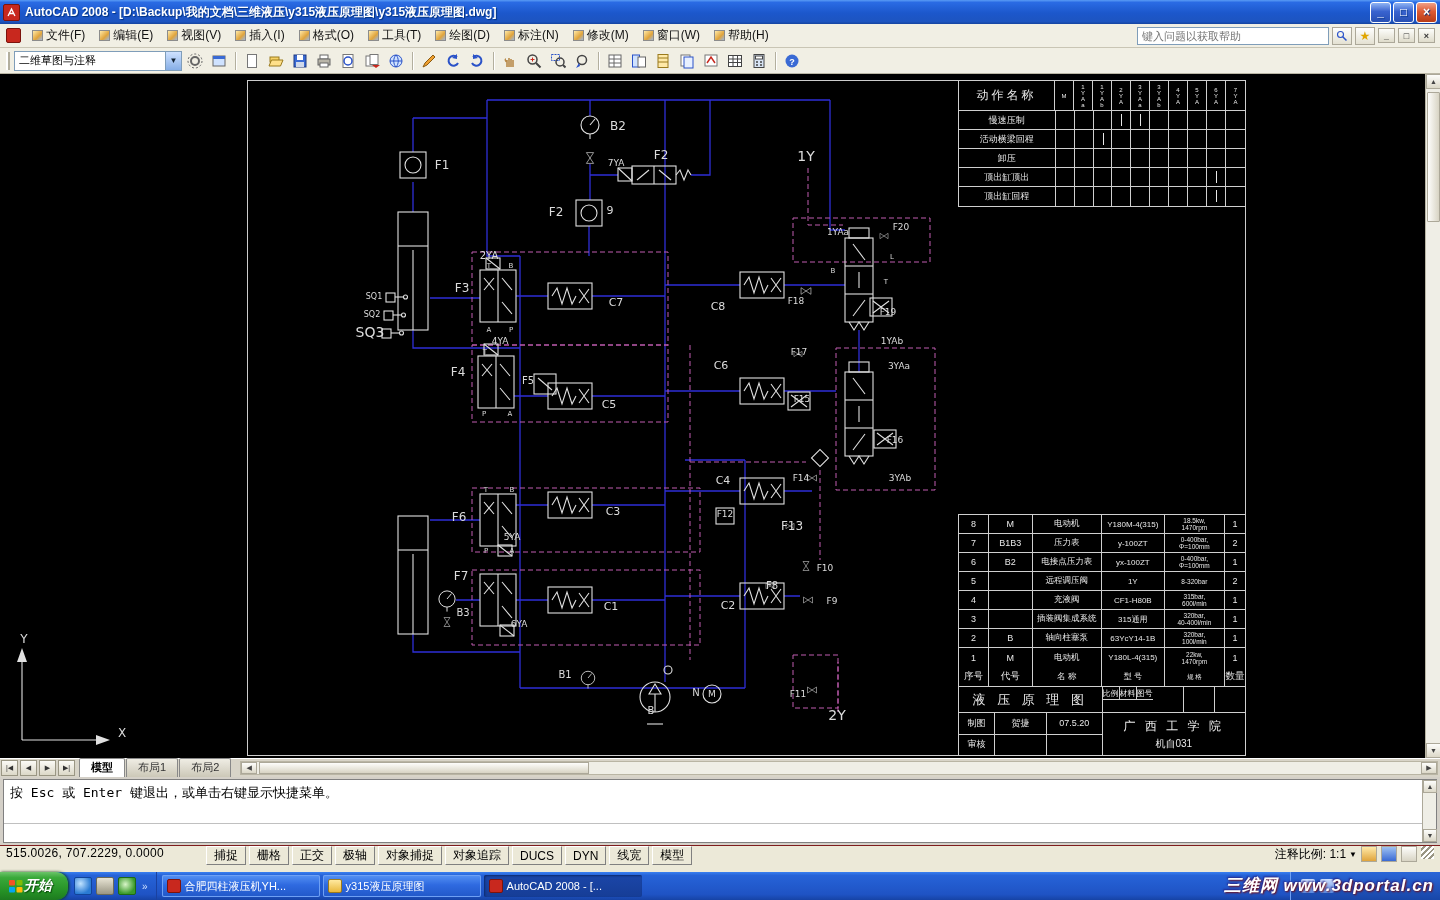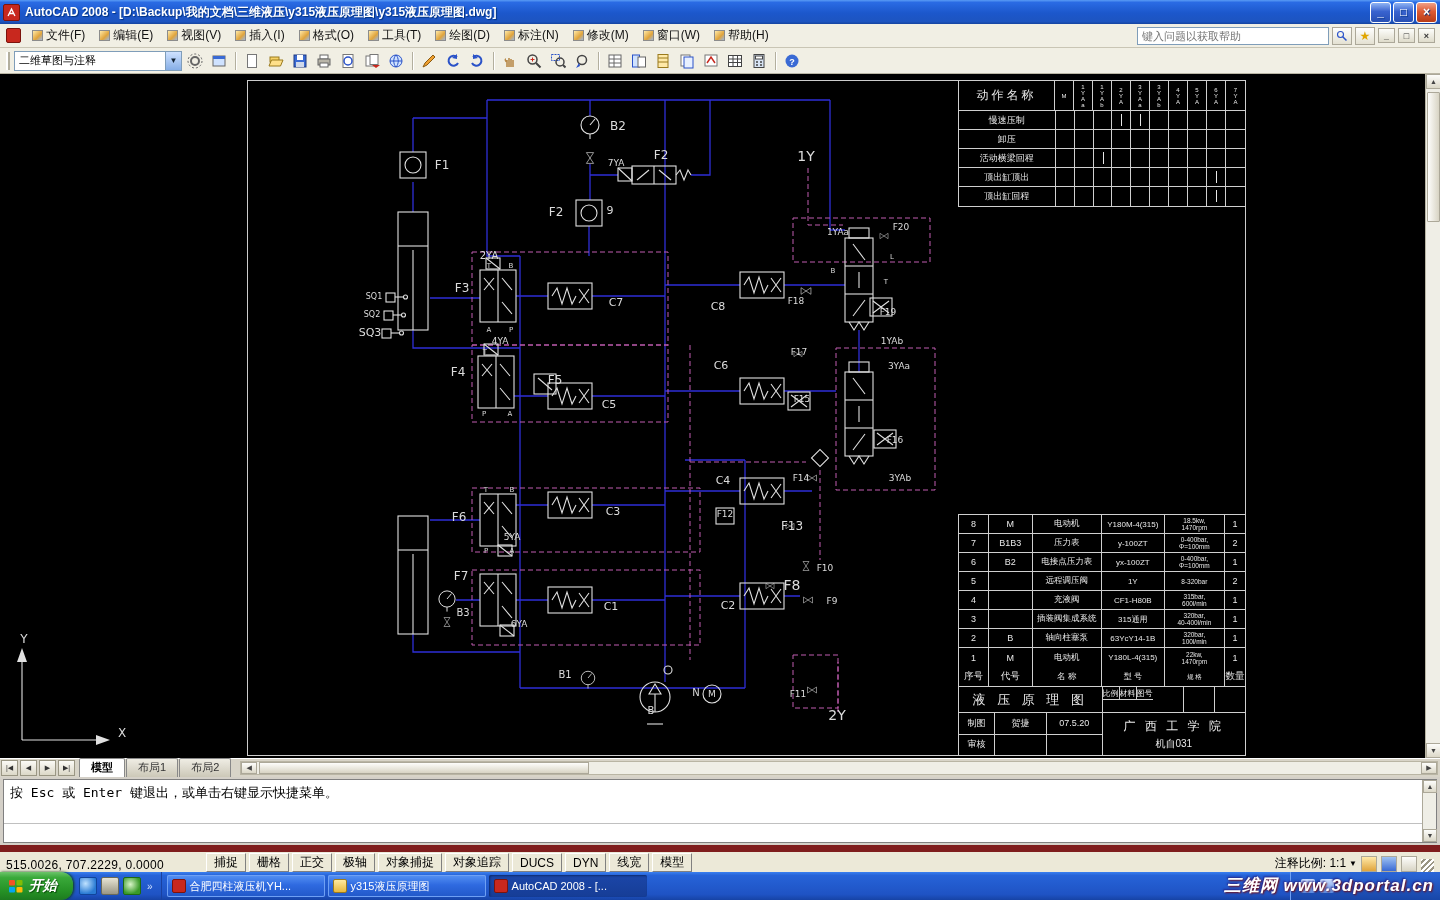--- a/index.html
+++ b/index.html
@@ -128,35 +128,35 @@
   .cmdwrap{position:absolute;left:0;top:777px;width:1440px;height:68px;background:#d4d0c8;padding:2px 3px}
   .cmdbox{position:relative;width:100%;height:100%;background:#fff;border:1px solid #808080}
   .cmdtext{position:absolute;left:6px;top:4px;font-family:"DejaVu Sans Mono","Liberation Mono",monospace;
     font-size:13px;color:#000;white-space:pre}
   .cmdsep{position:absolute;left:0;right:14px;bottom:18px;height:1px;background:#c0c0c0}
   .cmdscroll{position:absolute;right:0;top:0;bottom:0;width:14px;background:#efeee6;border-left:1px solid #aca899}
   .cmdscroll .varrow{width:14px;height:13px}
 
   
   .statusbar{position:absolute;left:0;top:845px;width:1440px;height:27px;background:#ece9d8;
-    border-top:7px solid #7f1d1d;display:flex;align-items:flex-end;font-size:12px;color:#000;padding:0 6px;gap:4px}
+    border-top:1px solid #7f1d1d;display:flex;align-items:flex-start;font-size:12px;color:#000;padding:0 6px;gap:4px}
   .coords{width:196px;font-size:12px;letter-spacing:.3px}
   .stoggle{height:19px;padding:0 7px;border:1px solid;border-color:#fff #808080 #808080 #fff;
     background:#ece9d8;display:flex;align-items:center;font-size:12px;white-space:nowrap}
   .sspace{flex:1}
   .annscale{display:flex;align-items:center;gap:3px;font-size:12px}
   .sic{width:16px;height:16px;border:1px solid #aca899;background:linear-gradient(#fdfdfb,#d8d4c4)}
   .sic.b{background:linear-gradient(#9ec1f2,#3a6ad4)}
   .sic.y{background:linear-gradient(#ffe9a8,#e0a43c)}
   .sgrip{width:13px;height:13px;background:repeating-linear-gradient(135deg,#fff 0 2px,#9a9684 2px 4px)}
 
   
   .taskbar{position:absolute;left:0;top:872px;width:1440px;height:28px;
     background:linear-gradient(180deg,#3a80f0 0%,#2663d8 12%,#1f53c4 80%,#1643a5 100%);display:flex;align-items:center}
-  .startbtn{height:28px;padding:0 16px 0 8px;display:flex;align-items:center;gap:5px;color:#fff;
+  .startbtn{height:28px;padding:0 16px 0 8px;display:flex;align-items:center;color:#fff;
     font-size:14px;font-weight:bold;font-style:italic;border-radius:0 12px 12px 0;
     background:linear-gradient(180deg,#6cc46a 0%,#3aa93a 20%,#259025 70%,#1d7a1f 100%);
     box-shadow:1px 0 3px #0c3a0c;text-shadow:1px 1px 1px #0a4d0a}
   .qlaunch{display:flex;align-items:center;gap:4px;padding:0 6px;border-right:1px solid #1a41a0;height:100%}
   .ql{width:18px;height:18px;border-radius:2px}
   .ql.ie{background:radial-gradient(circle at 35% 35%,#bfe2ff,#2a7bd4 70%);border:1px solid #11449a}
   .ql.desk{background:linear-gradient(#e8e4d4,#9a9684);border:1px solid #6a6a5a}
   .ql.med{background:radial-gradient(circle at 40% 40%,#d8f5c8,#3a9a2a 70%);border:1px solid #1d6a14}
   .chev{color:#cfe0ff;font-size:10px;padding:0 2px}
   .taskbtns{display:flex;align-items:center;gap:3px;padding:0 5px;flex:1}
@@ -554,31 +554,31 @@
         <span class="dlabel" style="left: 661px; top: 82px; font-size: 12px;">F2</span>
         <span class="dlabel" style="left: 616px; top: 89px; font-size: 9px;">7YA</span>
         <span class="dlabel" style="left: 442px; top: 92px; font-size: 12px;">F1</span>
         <span class="dlabel" style="left: 556px; top: 139px; font-size: 12px;">F2</span>
         <span class="dlabel" style="left: 610px; top: 137px; font-size: 11px;">9</span>
         <span class="dlabel" style="left: 806px; top: 83px; font-size: 14px;">1Y</span>
         <span class="dlabel" style="left: 489px; top: 182px; font-size: 10px;">2YA</span>
         <span class="dlabel" style="left: 462px; top: 215px; font-size: 12px;">F3</span>
         <span class="dlabel" style="left: 374px; top: 223px; font-size: 8px;">SQ1</span>
         <span class="dlabel" style="left: 372px; top: 241px; font-size: 8px;">SQ2</span>
-        <span class="dlabel" style="left: 370px; top: 259px; font-size: 11px;">SQ3</span>
+        <span class="dlabel" style="left: 370px; top: 259px; font-size: 14px;">SQ3</span>
         <span class="dlabel" style="left: 616px; top: 229px; font-size: 11px;">C7</span>
         <span class="dlabel" style="left: 718px; top: 233px; font-size: 11px;">C8</span>
         <span class="dlabel" style="left: 796px; top: 227px; font-size: 9px;">F18</span>
         <span class="dlabel" style="left: 888px; top: 238px; font-size: 9px;">F19</span>
         <span class="dlabel" style="left: 901px; top: 153px; font-size: 9px;">F20</span>
         <span class="dlabel" style="left: 838px; top: 158px; font-size: 9px;">1YAa</span>
         <span class="dlabel" style="left: 892px; top: 267px; font-size: 9px;">1YAb</span>
         <span class="dlabel" style="left: 500px; top: 267px; font-size: 9px;">4YA</span>
         <span class="dlabel" style="left: 458px; top: 299px; font-size: 12px;">F4</span>
-        <span class="dlabel" style="left: 528px; top: 307px; font-size: 12px; margin-left: 27px;">F5</span>
+        <span class="dlabel" style="left: 528px; top: 307px; font-size: 10px;">F5</span>
         <span class="dlabel" style="left: 609px; top: 331px; font-size: 11px;">C5</span>
         <span class="dlabel" style="left: 721px; top: 292px; font-size: 11px;">C6</span>
         <span class="dlabel" style="left: 799px; top: 278px; font-size: 9px;">F17</span>
         <span class="dlabel" style="left: 899px; top: 292px; font-size: 9px;">3YAa</span>
         <span class="dlabel" style="left: 802px; top: 325px; font-size: 9px;">F15</span>
         <span class="dlabel" style="left: 895px; top: 366px; font-size: 9px;">F16</span>
         <span class="dlabel" style="left: 900px; top: 404px; font-size: 9px;">3YAb</span>
         <span class="dlabel" style="left: 723px; top: 407px; font-size: 11px;">C4</span>
         <span class="dlabel" style="left: 801px; top: 404px; font-size: 9px;">F14</span>
         <span class="dlabel" style="left: 459px; top: 444px; font-size: 12px;">F6</span>
@@ -586,21 +586,21 @@
         <span class="dlabel" style="left: 512px; top: 463px; font-size: 9px;">5YA</span>
         <span class="dlabel" style="left: 725px; top: 440px; font-size: 9px;">F12</span>
         <span class="dlabel" style="left: 792px; top: 453px; font-size: 12px;">F13</span>
         <span class="dlabel" style="left: 825px; top: 494px; font-size: 9px;">F10</span>
         <span class="dlabel" style="left: 461px; top: 503px; font-size: 12px;">F7</span>
         <span class="dlabel" style="left: 463px; top: 539px; font-size: 10px;">B3</span>
         <span class="dlabel" style="left: 519px; top: 550px; font-size: 9px;">6YA</span>
         <span class="dlabel" style="left: 611px; top: 533px; font-size: 11px;">C1</span>
         <span class="dlabel" style="left: 728px; top: 532px; font-size: 11px;">C2</span>
         <span class="dlabel" style="left: 832px; top: 527px; font-size: 9px;">F9</span>
-        <span class="dlabel" style="left: 772px; top: 512px; font-size: 14px; margin-left: 20px;">F8</span>
+        <span class="dlabel" style="left: 772px; top: 512px; font-size: 10px;">F8</span>
         <span class="dlabel" style="left: 565px; top: 601px; font-size: 10px;">B1</span>
         <span class="dlabel" style="left: 696px; top: 619px; font-size: 10px;">N</span>
         <span class="dlabel" style="left: 712px; top: 620px; font-size: 9px;">M</span>
         <span class="dlabel" style="left: 651px; top: 637px; font-size: 10px;">B</span>
         <span class="dlabel" style="left: 798px; top: 620px; font-size: 9px;">F11</span>
         <span class="dlabel" style="left: 837px; top: 642px; font-size: 14px;">2Y</span>
         <span class="dlabel" style="left: 24px; top: 566px; font-size: 12px;">Y</span>
         <span class="dlabel" style="left: 122px; top: 660px; font-size: 12px;">X</span>
         <span class="dlabel" style="left: 489px; top: 192px; font-size: 7px;">T</span>
         <span class="dlabel" style="left: 511px; top: 192px; font-size: 7px;">B</span>
@@ -646,39 +646,39 @@
             <div class="acell">
               <i class="amark"></i>
             </div>
             <div class="acell"></div>
             <div class="acell"></div>
             <div class="acell"></div>
             <div class="acell"></div>
             <div class="acell"></div>
           </div>
           <div class="arow">
-            <div class="alabel">卸压</div>
-            <div class="acell"></div>
-            <div class="acell"></div>
-            <div class="acell"></div>
-            <div class="acell"></div>
-            <div class="acell"></div>
-            <div class="acell"></div>
-            <div class="acell"></div>
-            <div class="acell"></div>
-            <div class="acell"></div>
-            <div class="acell"></div>
-          </div>
-          <div class="arow">
             <div class="alabel">活动横梁回程</div>
             <div class="acell"></div>
             <div class="acell"></div>
             <div class="acell">
               <i class="amark"></i>
             </div>
+            <div class="acell"></div>
+            <div class="acell"></div>
+            <div class="acell"></div>
+            <div class="acell"></div>
+            <div class="acell"></div>
+            <div class="acell"></div>
+            <div class="acell"></div>
+          </div>
+          <div class="arow">
+            <div class="alabel">卸压</div>
+            <div class="acell"></div>
+            <div class="acell"></div>
+            <div class="acell"></div>
             <div class="acell"></div>
             <div class="acell"></div>
             <div class="acell"></div>
             <div class="acell"></div>
             <div class="acell"></div>
             <div class="acell"></div>
             <div class="acell"></div>
           </div>
           <div class="arow">
             <div class="alabel">顶出缸顶出</div>

